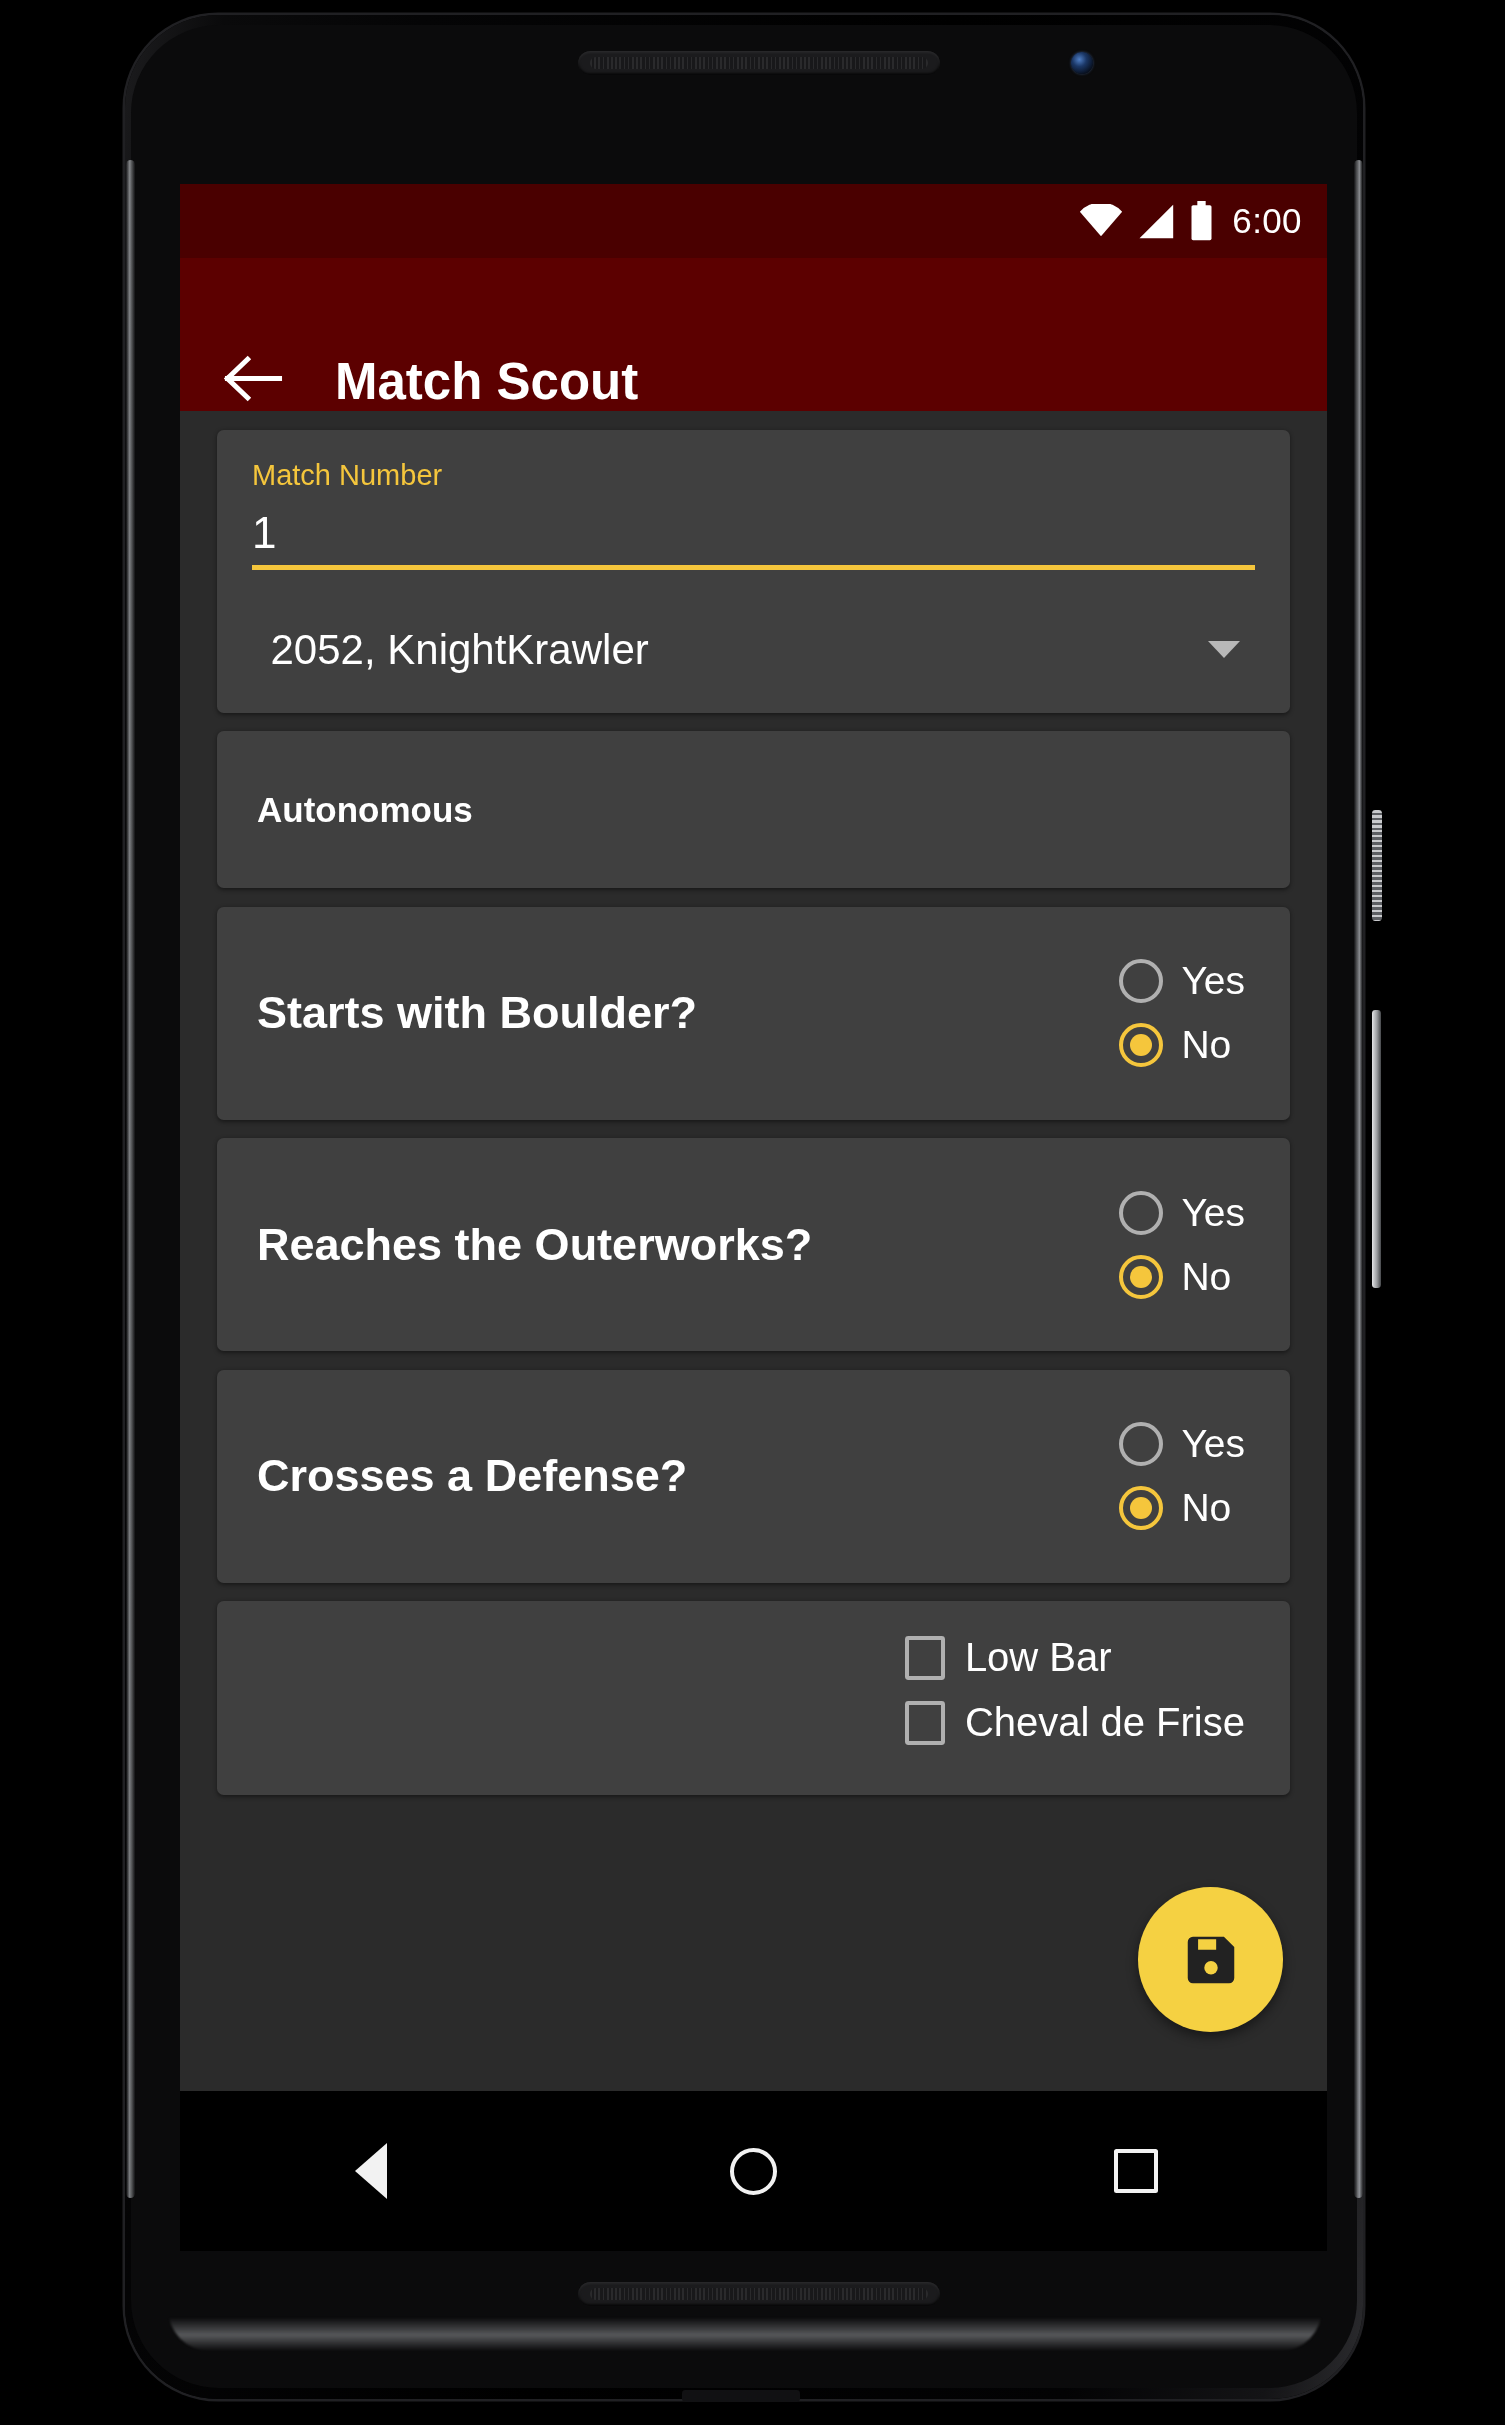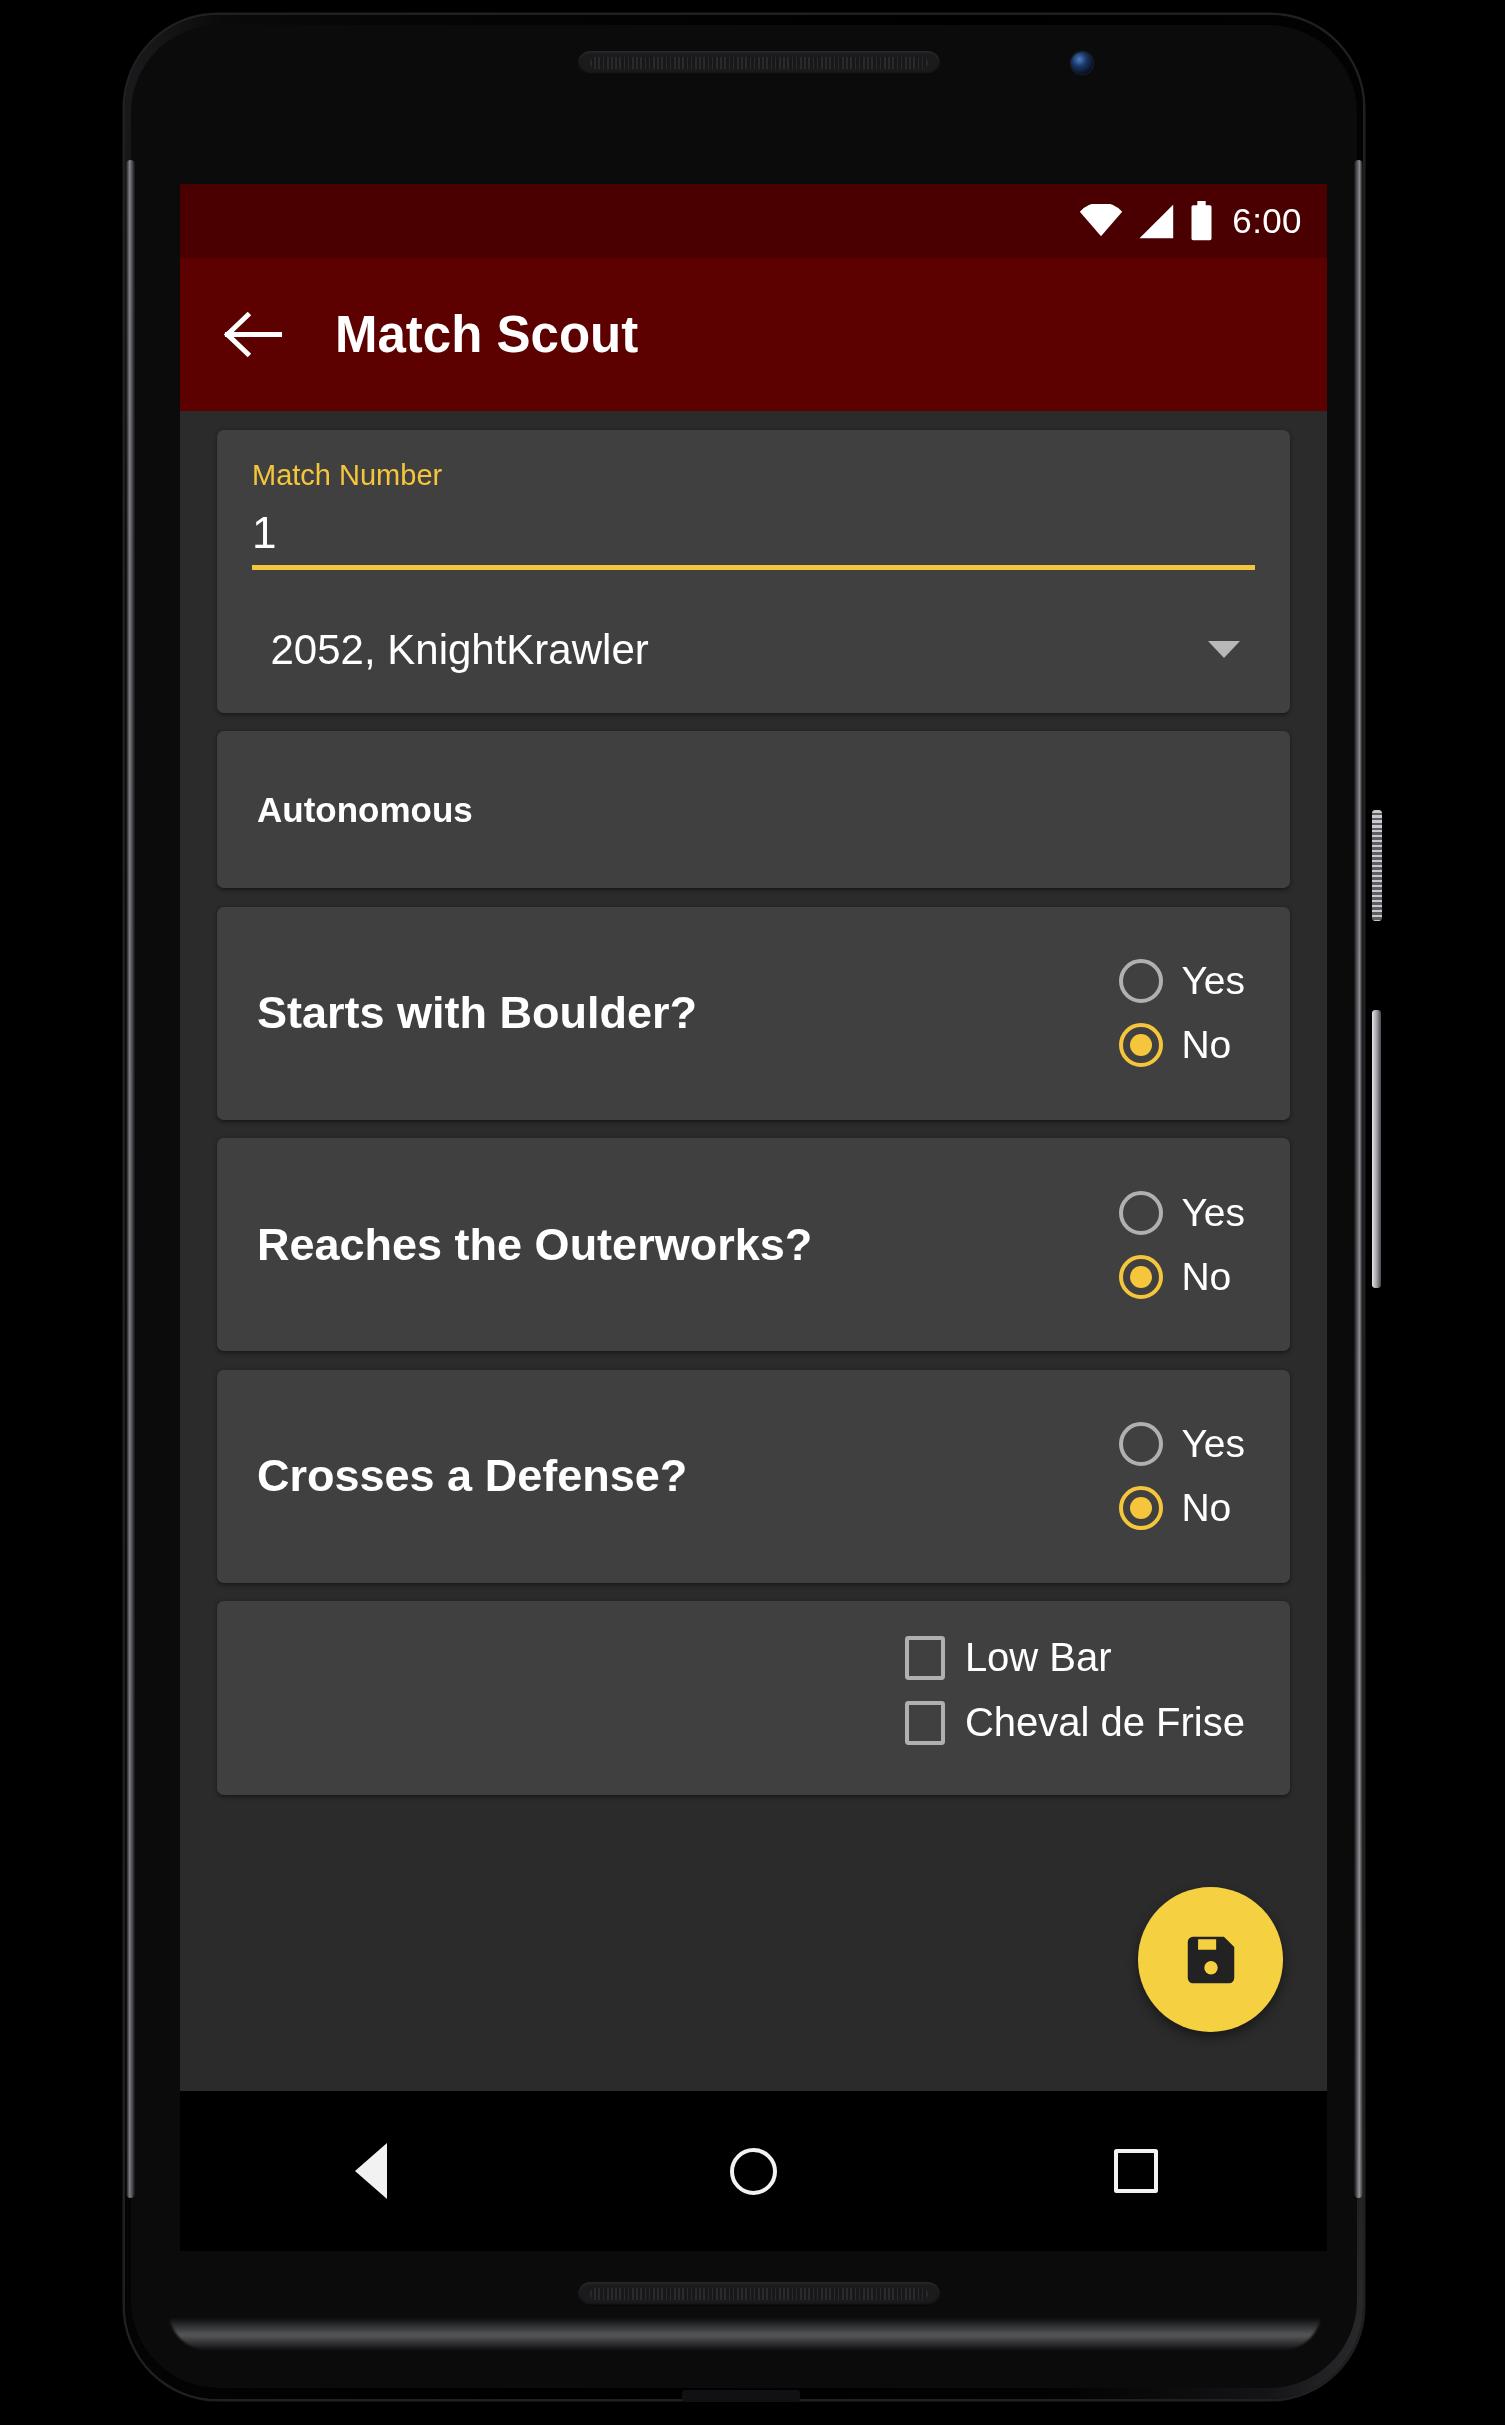--- a/index.html
+++ b/index.html
@@ -152,21 +152,21 @@
     font-size: 35px;
     margin-left: 18.5px;
     letter-spacing: 0.4px;
   }
 
   
   #app-bar {
     height: 153px;
     background: #5c0000;
     display: flex;
-    align-items: center;
+    align-items: flex-end;
     padding-left: 40px;
     box-sizing: border-box;
   }
   #back-button {
     width: 66px; height: 66px;
     display: flex; align-items: center; justify-content: center;
     cursor: pointer;
     flex: 0 0 auto;
   }
   #app-bar-title {

